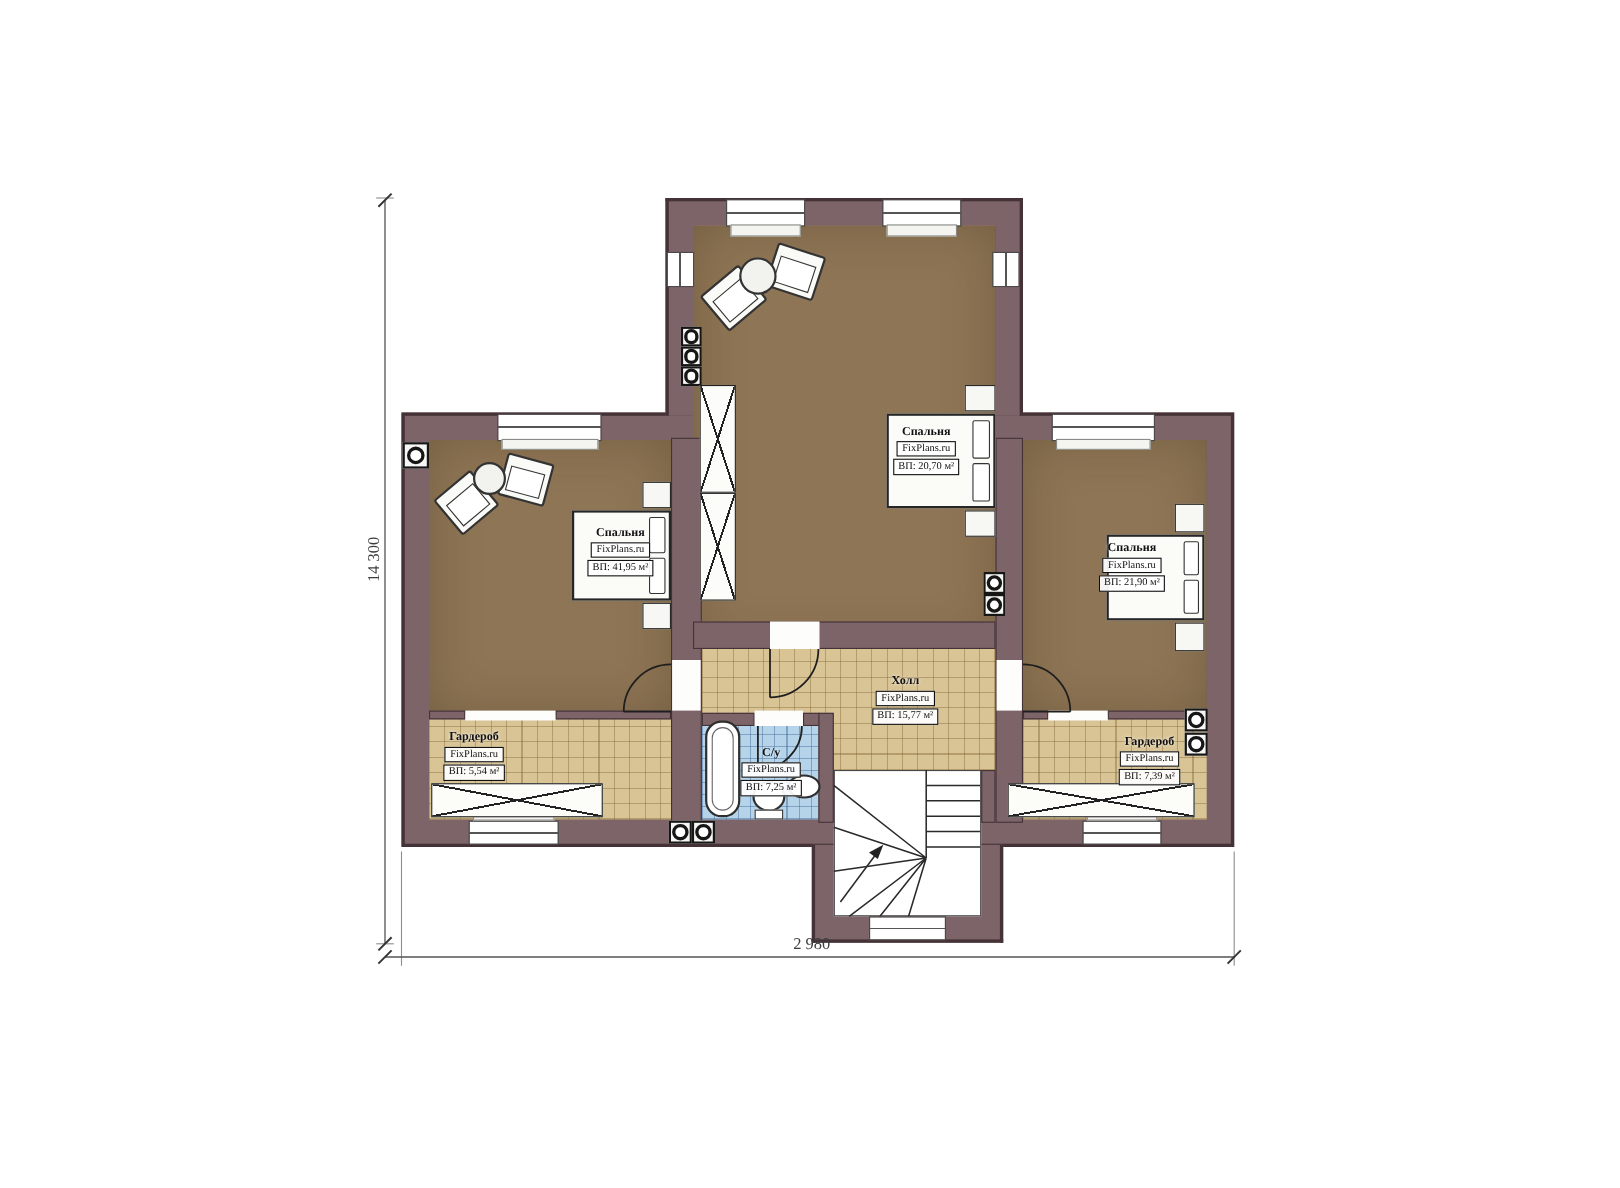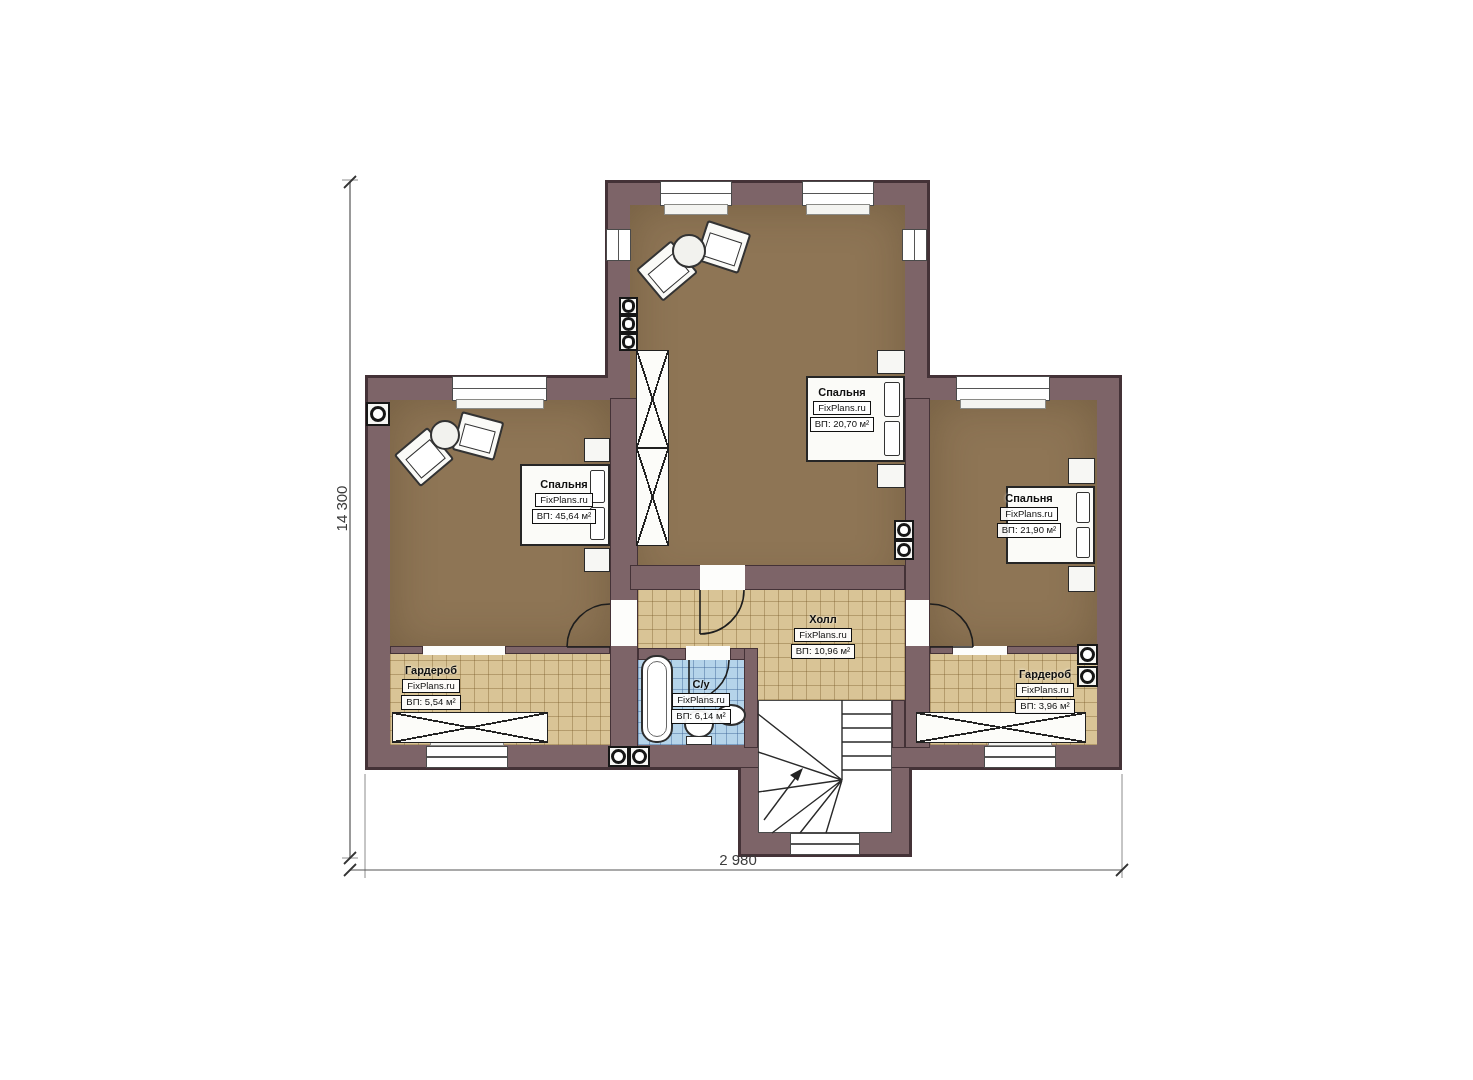--- a/index.html
+++ b/index.html
@@ -1,17 +1,17 @@
 <!DOCTYPE html>
 <html><head>
 <meta charset="utf-8">
 <style>
   html,body{margin:0;padding:0;background:#fff;}
   .canvas{position:relative;width:1473px;height:1080px;background:#ffffff;overflow:hidden;
-          font-family:Liberation Sans, sans-serif;}
+          font-family:Liberation Serif, serif;}
   .abs{position:absolute;box-sizing:border-box;}
 
   
   .wall-block{background:#7d6468;border:3px solid #443237;}
   .pwall{background:#7d6468;border:1px solid #443237;}
 
   
   .floor-wood{background-color:#8e7555;box-shadow:inset 0 0 46px rgba(55,38,18,.28);}
   .floor-tile{background-color:#d9c496;
     background-image:repeating-linear-gradient(0deg,rgba(120,90,40,.38) 0 1px,transparent 1px 14px),
@@ -196,49 +196,49 @@
 
   <div class="rlabel" style="left:800px;top:386px;width:84px;">
     <div class="t">Спальня</div>
     <div class="bx">FixPlans.ru</div>
     <div class="bx">ВП: 20,70 м²</div>
   </div>
 
   <div class="rlabel" style="left:522px;top:478px;width:84px;">
     <div class="t">Спальня</div>
     <div class="bx">FixPlans.ru</div>
-    <div class="bx">ВП: 45,64 м²</div>
+    <div class="bx">ВП: 41,95 м²</div>
   </div>
 
   <div class="rlabel" style="left:986px;top:492px;width:86px;">
     <div class="t">Спальня</div>
     <div class="bx">FixPlans.ru</div>
     <div class="bx">ВП: 21,90 м²</div>
   </div>
 
   <div class="rlabel" style="left:776px;top:613px;width:94px;">
     <div class="t">Холл</div>
     <div class="bx">FixPlans.ru</div>
-    <div class="bx">ВП: 10,96 м²</div>
+    <div class="bx">ВП: 15,77 м²</div>
   </div>
 
   <div class="rlabel" style="left:660px;top:678px;width:82px;">
     <div class="t">С/у</div>
     <div class="bx">FixPlans.ru</div>
-    <div class="bx">ВП: 6,14 м²</div>
+    <div class="bx">ВП: 7,25 м²</div>
   </div>
 
   <div class="rlabel" style="left:394px;top:664px;width:74px;">
     <div class="t">Гардероб</div>
     <div class="bx">FixPlans.ru</div>
     <div class="bx">ВП: 5,54 м²</div>
   </div>
 
   <div class="rlabel" style="left:1006px;top:668px;width:78px;">
     <div class="t">Гардероб</div>
     <div class="bx">FixPlans.ru</div>
-    <div class="bx">ВП: 3,96 м²</div>
+    <div class="bx">ВП: 7,39 м²</div>
   </div>
 
   <div class="dim" style="left:306px;top:500px;width:70px;transform:rotate(-90deg);">14 300</div>
   <div class="dim" style="left:698px;top:851px;width:80px;">2 980</div>
 
 </div>
 
 </body></html>

